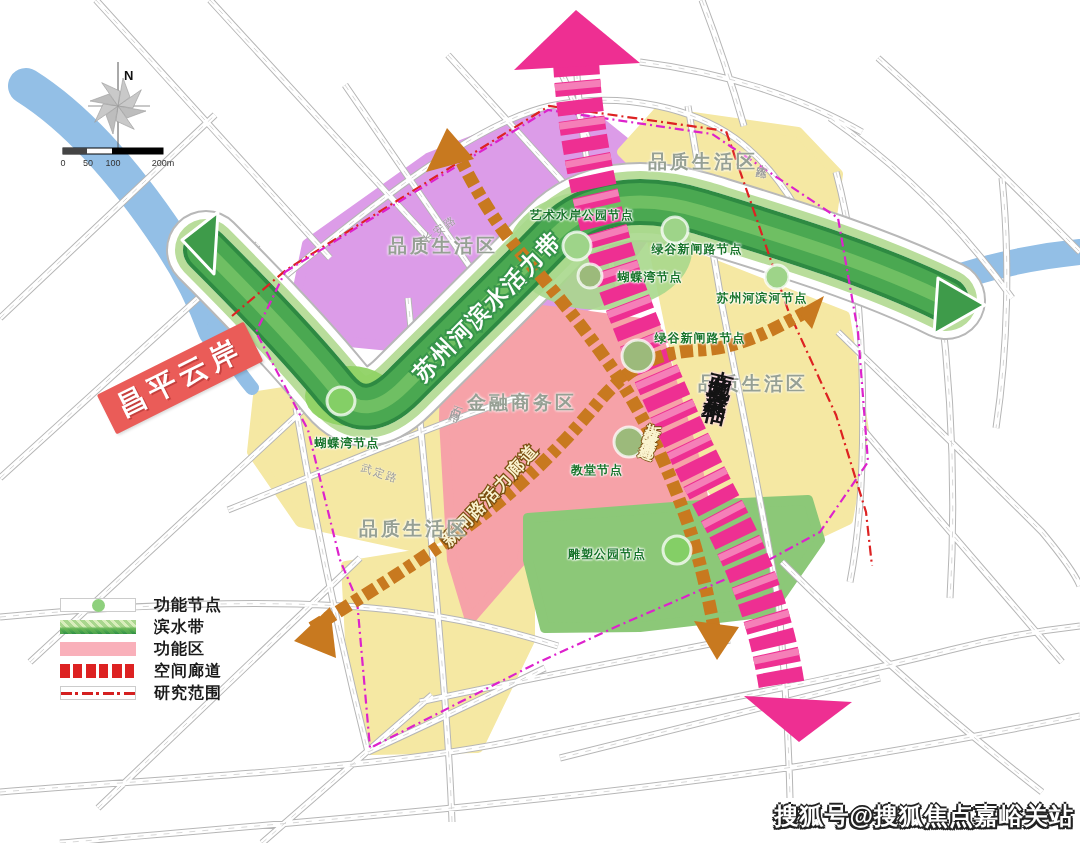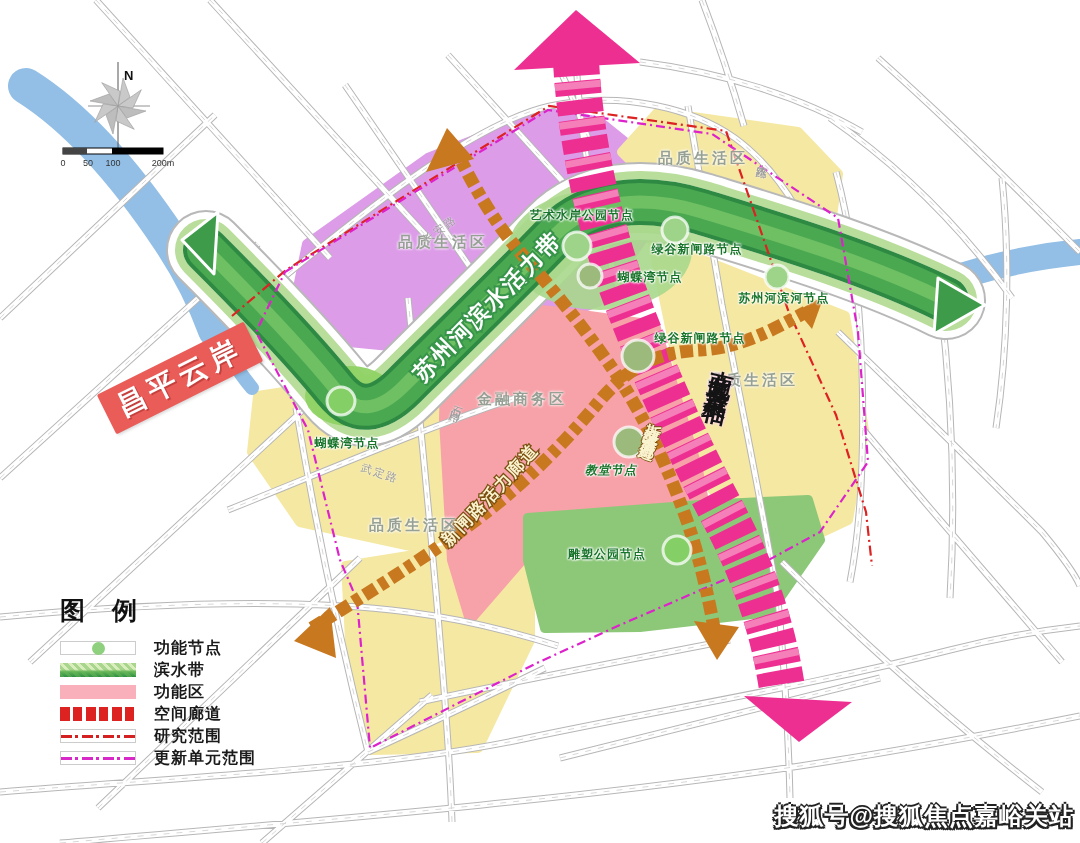--- a/index.html
+++ b/index.html
@@ -1,20 +1,20 @@
 <!DOCTYPE html>
 <html><head>
 <meta charset="utf-8">
 <style>
   html,body{margin:0;padding:0;background:#fff;}
   .stage{position:relative;width:1080px;height:843px;overflow:hidden;background:#fff;
          font-family:"Liberation Sans",sans-serif;}
   .stage svg{position:absolute;left:0;top:0;}
   .lbl{position:absolute;white-space:nowrap;transform:translateX(-50%);}
-  .zone-lbl{color:#96a094;font-size:15px;font-weight:600;letter-spacing:3px;
+  .zone-lbl{color:#96a094;font-size:19px;font-weight:600;letter-spacing:3px;
             text-shadow:0 0 3px #fff,0 0 3px #fff;}
   .node-lbl{color:#17742a;font-size:12px;font-weight:700;letter-spacing:1px;
             text-shadow:-1px 0 2px #fff,1px 0 2px #fff,0 -1px 2px #fff,0 1px 2px #fff;}
   .road-lbl{color:#9a9a9a;font-size:11px;letter-spacing:2px;
             text-shadow:0 0 2px #fff;}
   .vert{writing-mode:vertical-rl;transform:none;}
   .axis-lbl{position:absolute;writing-mode:vertical-rl;font-size:24px;font-weight:800;color:#141414;
             letter-spacing:5px;transform:rotate(13deg);transform-origin:top center;
             text-shadow:0 0 3px #ffd7ea,0 0 3px #ffd7ea;}
   .corr-vert-lbl{position:absolute;writing-mode:vertical-rl;font-size:16px;font-weight:700;color:#faf3cf;
@@ -175,40 +175,39 @@
 
   <div class="lbl zone-lbl" style="left:443px;top:233px;">品质生活区</div>
   <div class="lbl zone-lbl" style="left:703px;top:149px;">品质生活区</div>
   <div class="lbl zone-lbl" style="left:753px;top:371px;">品质生活区</div>
   <div class="lbl zone-lbl" style="left:414px;top:516px;">品质生活区</div>
   <div class="lbl zone-lbl" style="left:522px;top:390px;">金融商务区</div>
 
   <div class="lbl node-lbl" style="left:582px;top:207px;">艺术水岸公园节点</div>
   <div class="lbl node-lbl" style="left:697px;top:241px;">绿谷新闸路节点</div>
   <div class="lbl node-lbl" style="left:650px;top:269px;">蝴蝶湾节点</div>
-  <div class="lbl node-lbl" style="left:778px;top:290px;padding-left:12px;">苏州河滨河节点</div>
+  <div class="lbl node-lbl" style="left:756px;top:290px;padding-left:12px;">苏州河滨河节点</div>
   <div class="lbl node-lbl" style="left:700px;top:330px;">绿谷新闸路节点</div>
-  <div class="lbl node-lbl" style="left:611px;top:462px;font-style:italic;">教堂节点</div>
+  <div class="lbl node-lbl" style="left:597px;top:462px;">教堂节点</div>
   <div class="lbl node-lbl" style="left:607px;top:546px;">雕塑公园节点</div>
   <div class="lbl node-lbl" style="left:347px;top:424px;margin-top:11px;">蝴蝶湾节点</div>
 
   <div class="lbl road-lbl" style="left:440px;top:222px;transform:translateX(-50%) rotate(-36deg);">长安路</div>
   <div class="lbl road-lbl vert" style="left:756px;top:155px;transform:rotate(10deg);">大统路</div>
   <div class="lbl road-lbl vert" style="left:452px;top:398px;transform:rotate(20deg);">石门二路</div>
   <div class="lbl road-lbl" style="left:380px;top:466px;transform:translateX(-50%) rotate(18deg);">武定路</div>
 
   <div class="axis-lbl" style="left:712px;top:352px;">南北复合发展轴</div>
   <div class="corr-vert-lbl" style="left:648px;top:412px;">斯文绿谷活力廊道</div>
 
   <div class="banner">
     <span>昌平云岸</span>
   </div>
 
   <div class="legend">
-    <div class="legend-title">图 例</div>
     <div class="legend-row">
       <div class="legend-sw">
           <span class="sw-node-dot"></span>
         </div>
       <div class="legend-label">功能节点</div>
     </div>
     <div class="legend-row">
       <div class="legend-sw sw-band"></div>
       <div class="legend-label">滨水带</div>
     </div>
@@ -219,23 +218,17 @@
     <div class="legend-row">
       <div class="legend-sw sw-corridor"></div>
       <div class="legend-label">空间廊道</div>
     </div>
     <div class="legend-row">
       <div class="legend-sw">
           <span class="sw-line-research"></span>
         </div>
       <div class="legend-label">研究范围</div>
     </div>
-    <div class="legend-row">
-      <div class="legend-sw">
-          <span class="sw-line-update"></span>
-        </div>
-      <div class="legend-label">更新单元范围</div>
-    </div>
   </div>
 
   <div class="watermark">搜狐号@搜狐焦点嘉峪关站</div>
 
 </div>
 
 </body></html>

